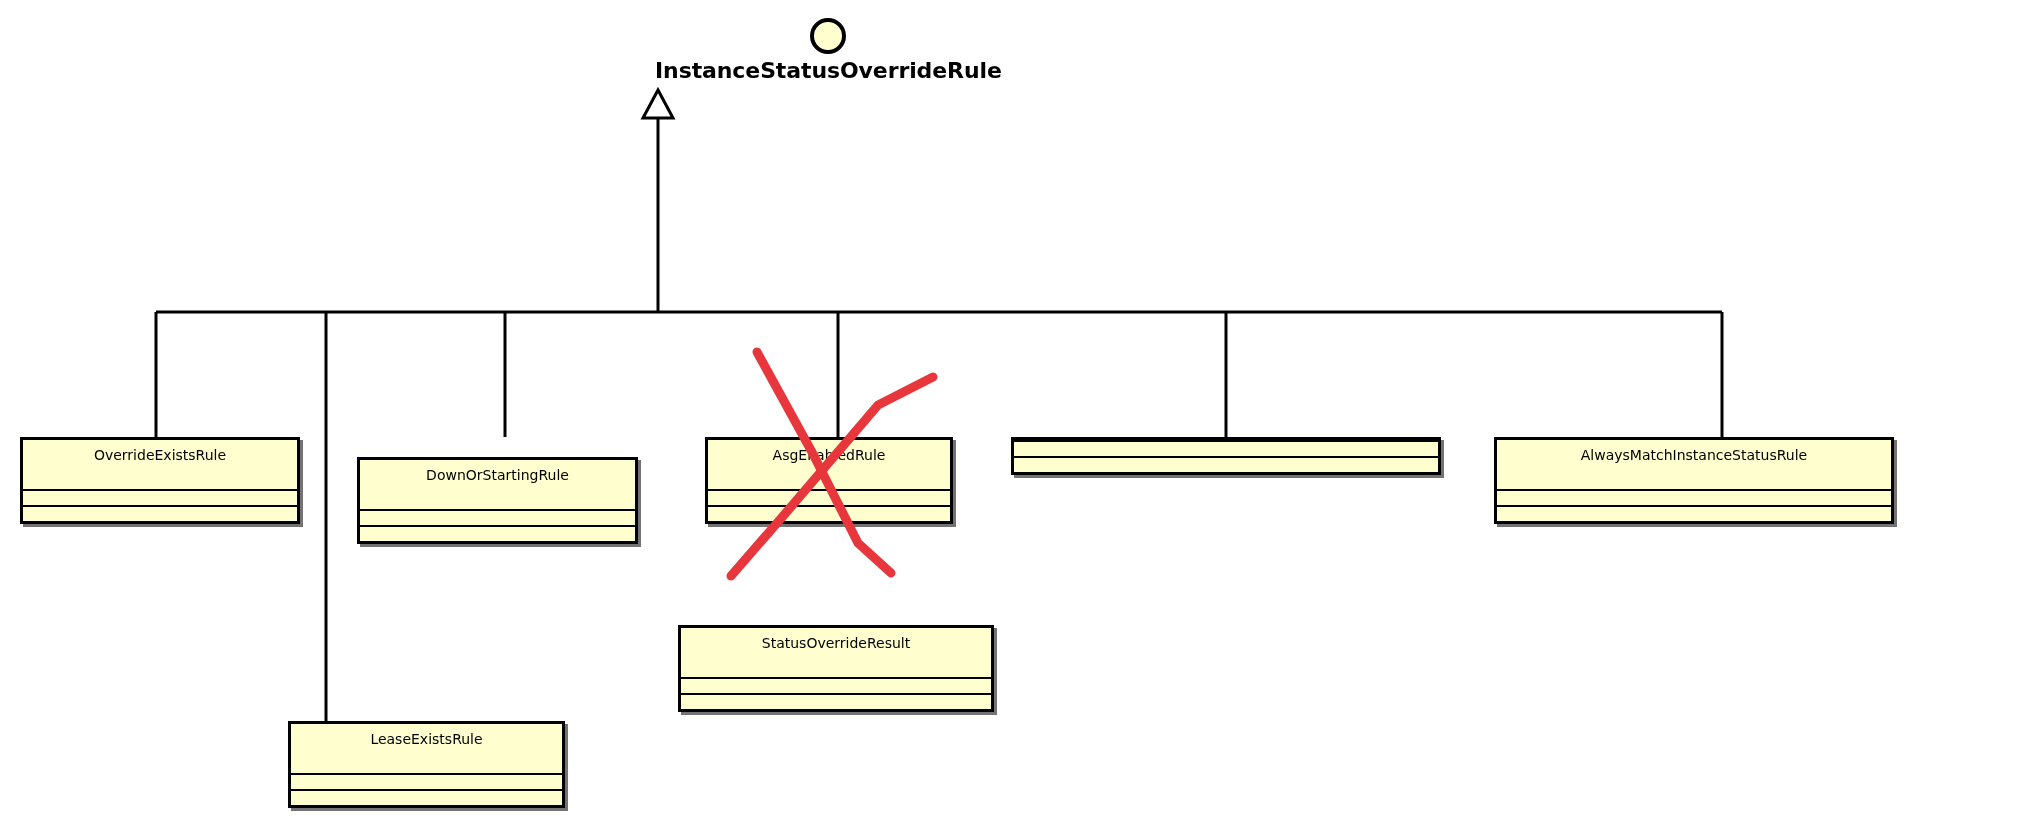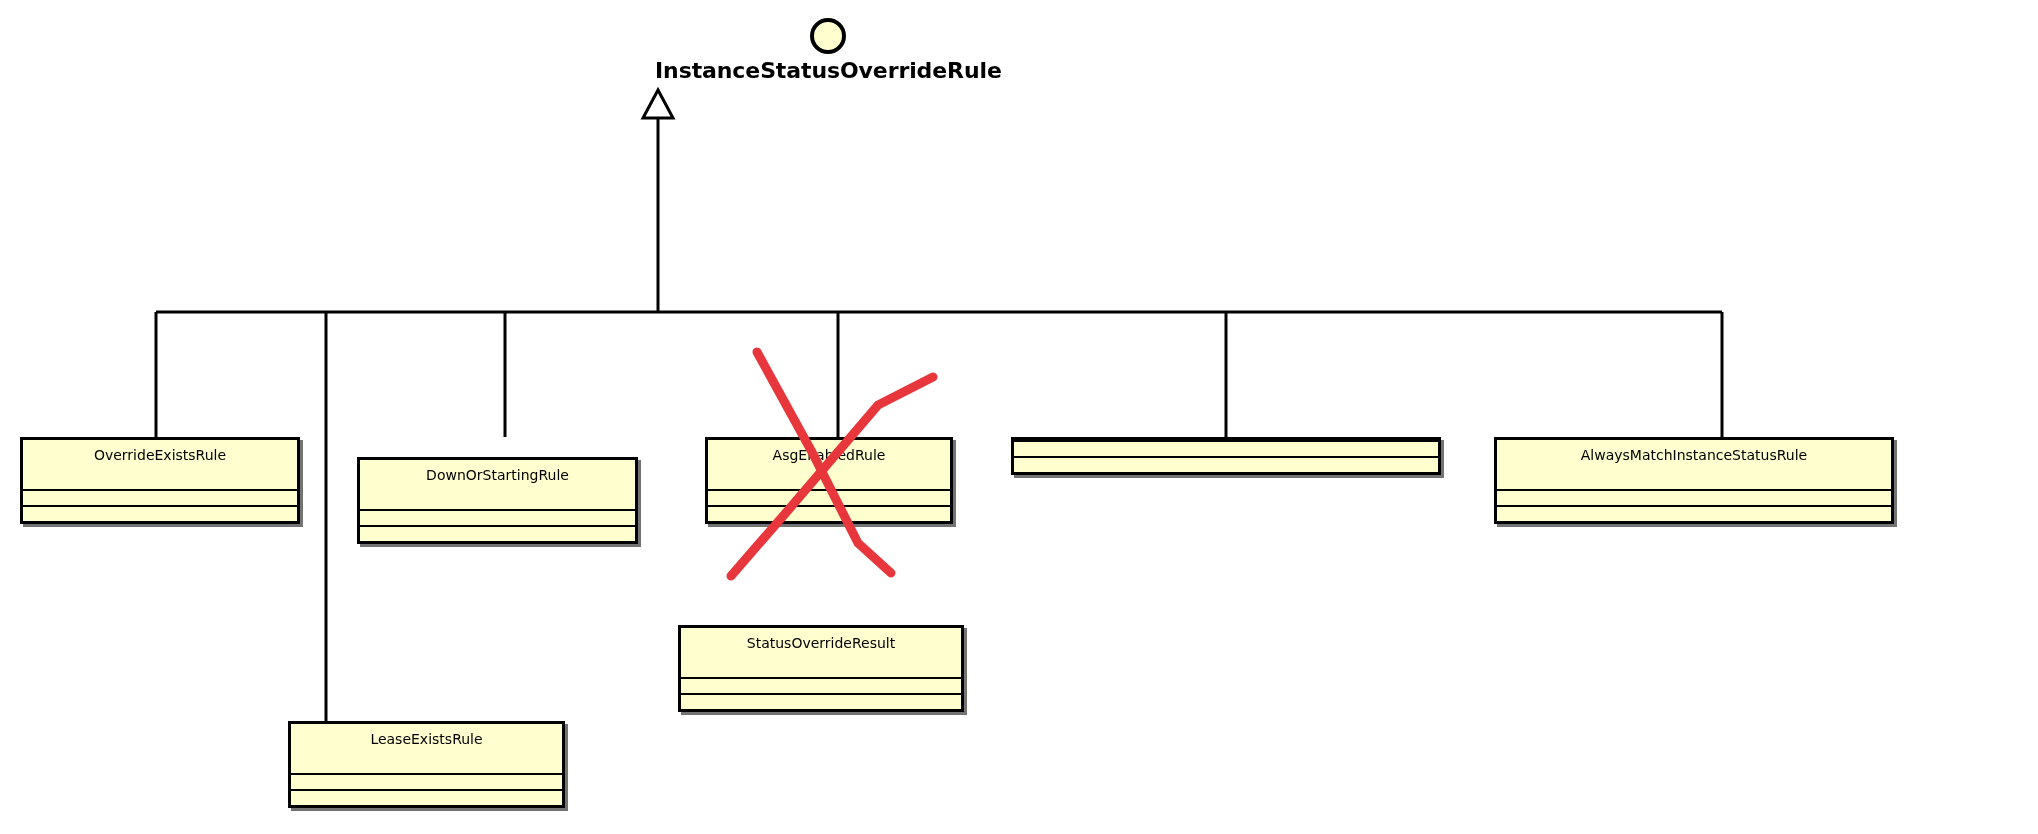--- a/index.html
+++ b/index.html
@@ -125,21 +125,21 @@
       </div>
       <div class="cls" style="left: 1011px; top: 437px; width: 430px;">
         <div class="cls-compartment"></div>
         <div class="cls-compartment"></div>
       </div>
       <div class="cls" style="left: 1494px; top: 437px; width: 400px;">
         <div class="cls-title">AlwaysMatchInstanceStatusRule</div>
         <div class="cls-compartment"></div>
         <div class="cls-compartment"></div>
       </div>
-      <div class="cls" style="left: 678px; top: 625px; width: 286px;">
+      <div class="cls" style="left: 678px; top: 625px; width: 316px;">
         <div class="cls-title">StatusOverrideResult</div>
         <div class="cls-compartment"></div>
         <div class="cls-compartment"></div>
       </div>
       <div class="cls" style="left: 288px; top: 721px; width: 277px;">
         <div class="cls-title">LeaseExistsRule</div>
         <div class="cls-compartment"></div>
         <div class="cls-compartment"></div>
       </div>
     </div>

